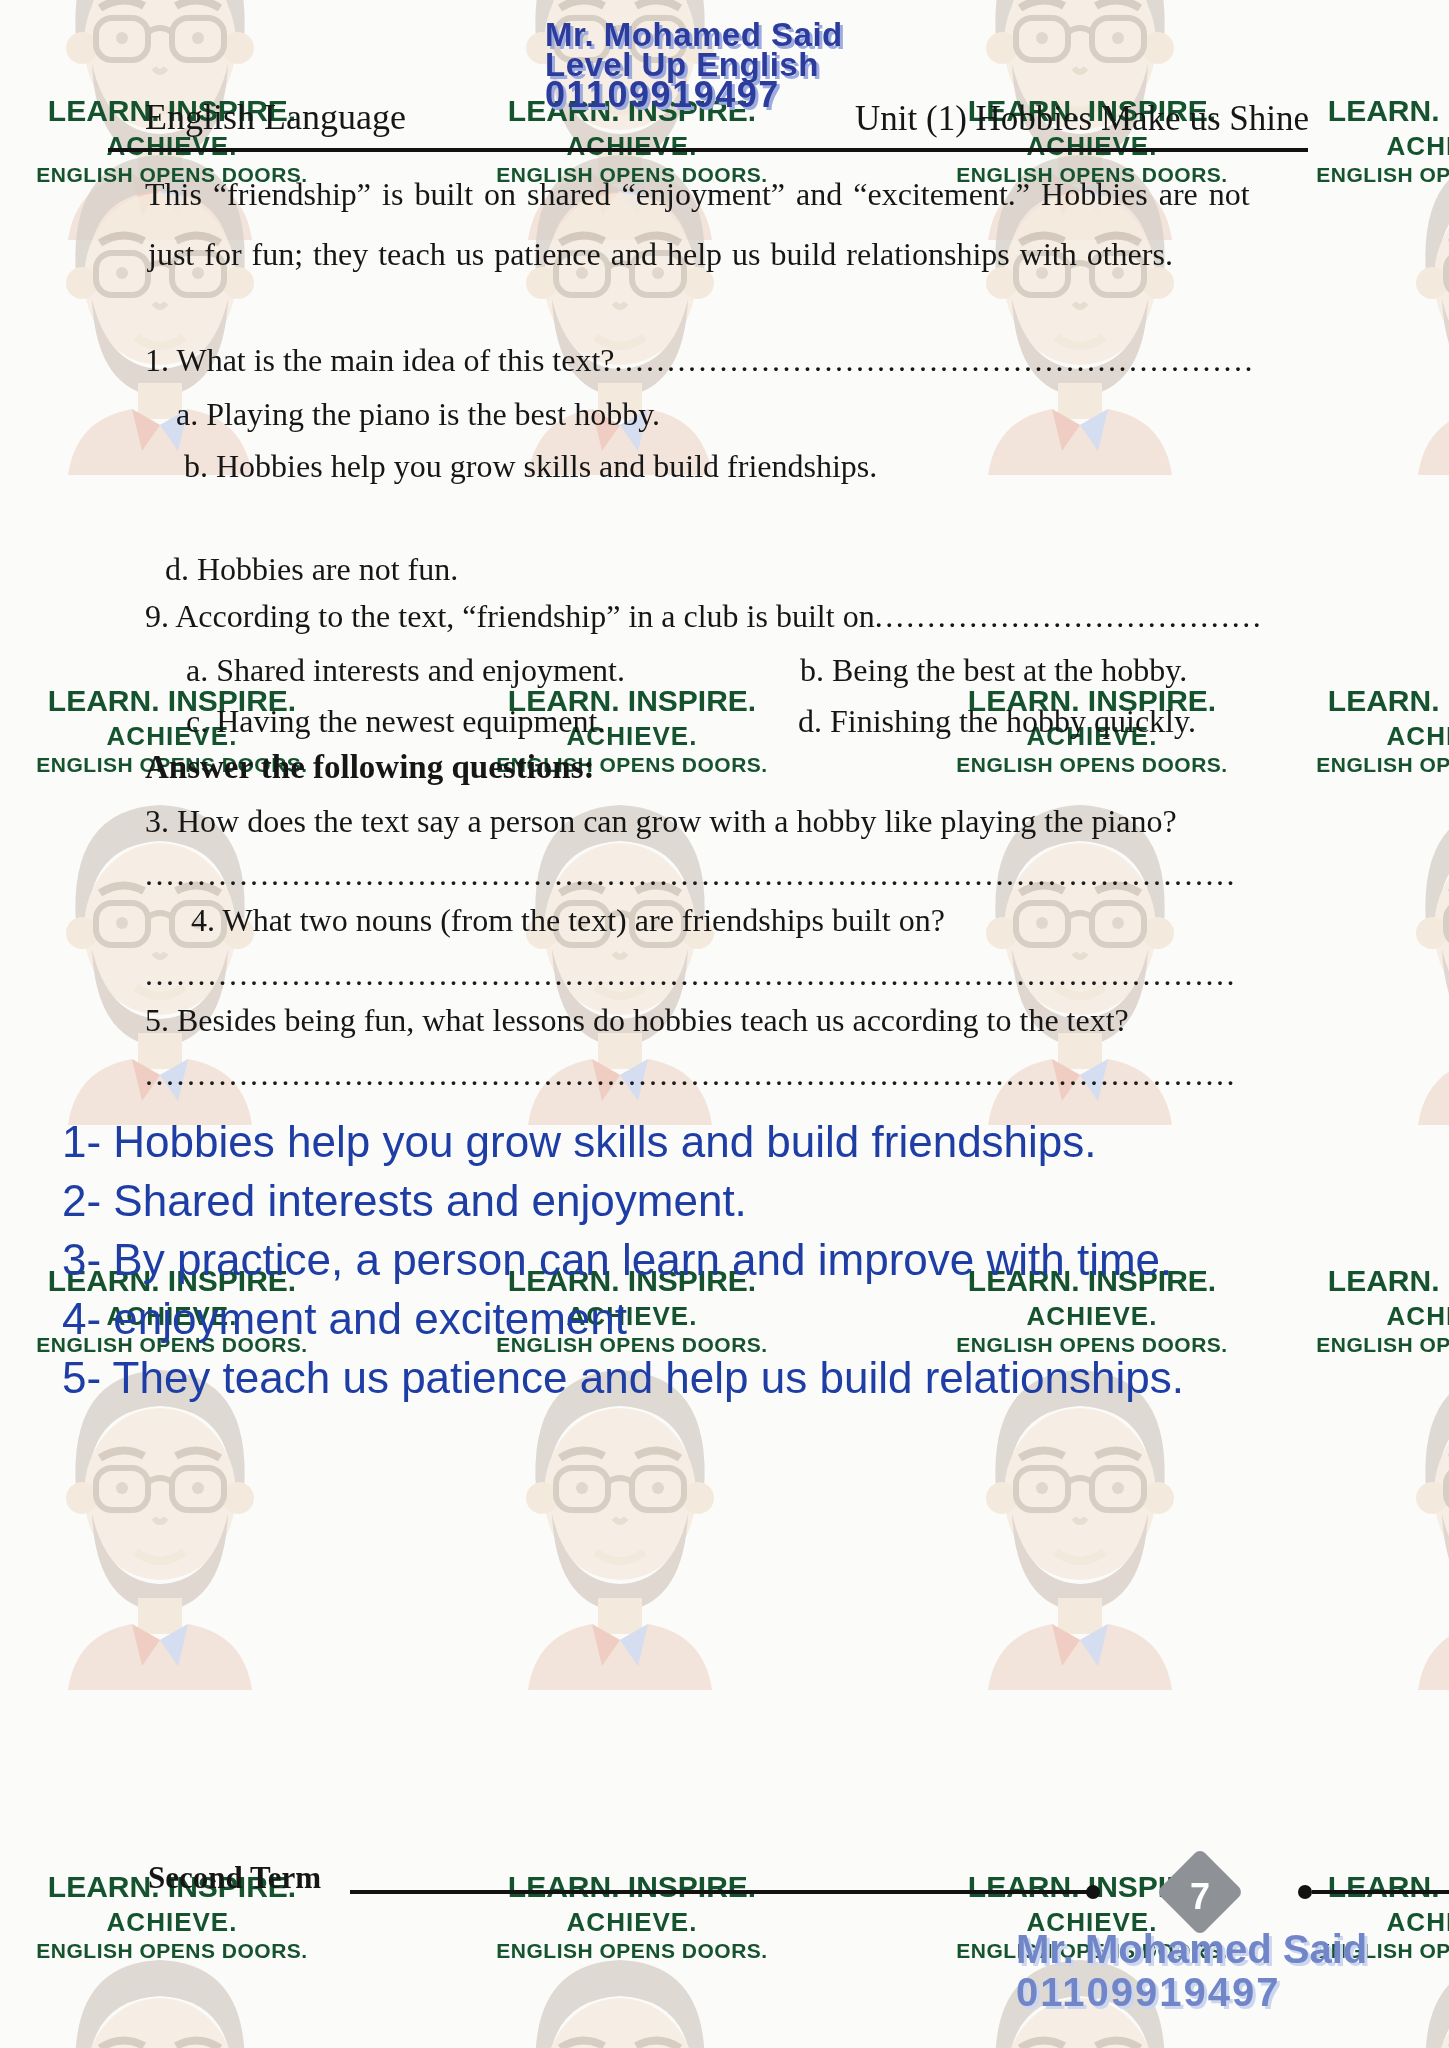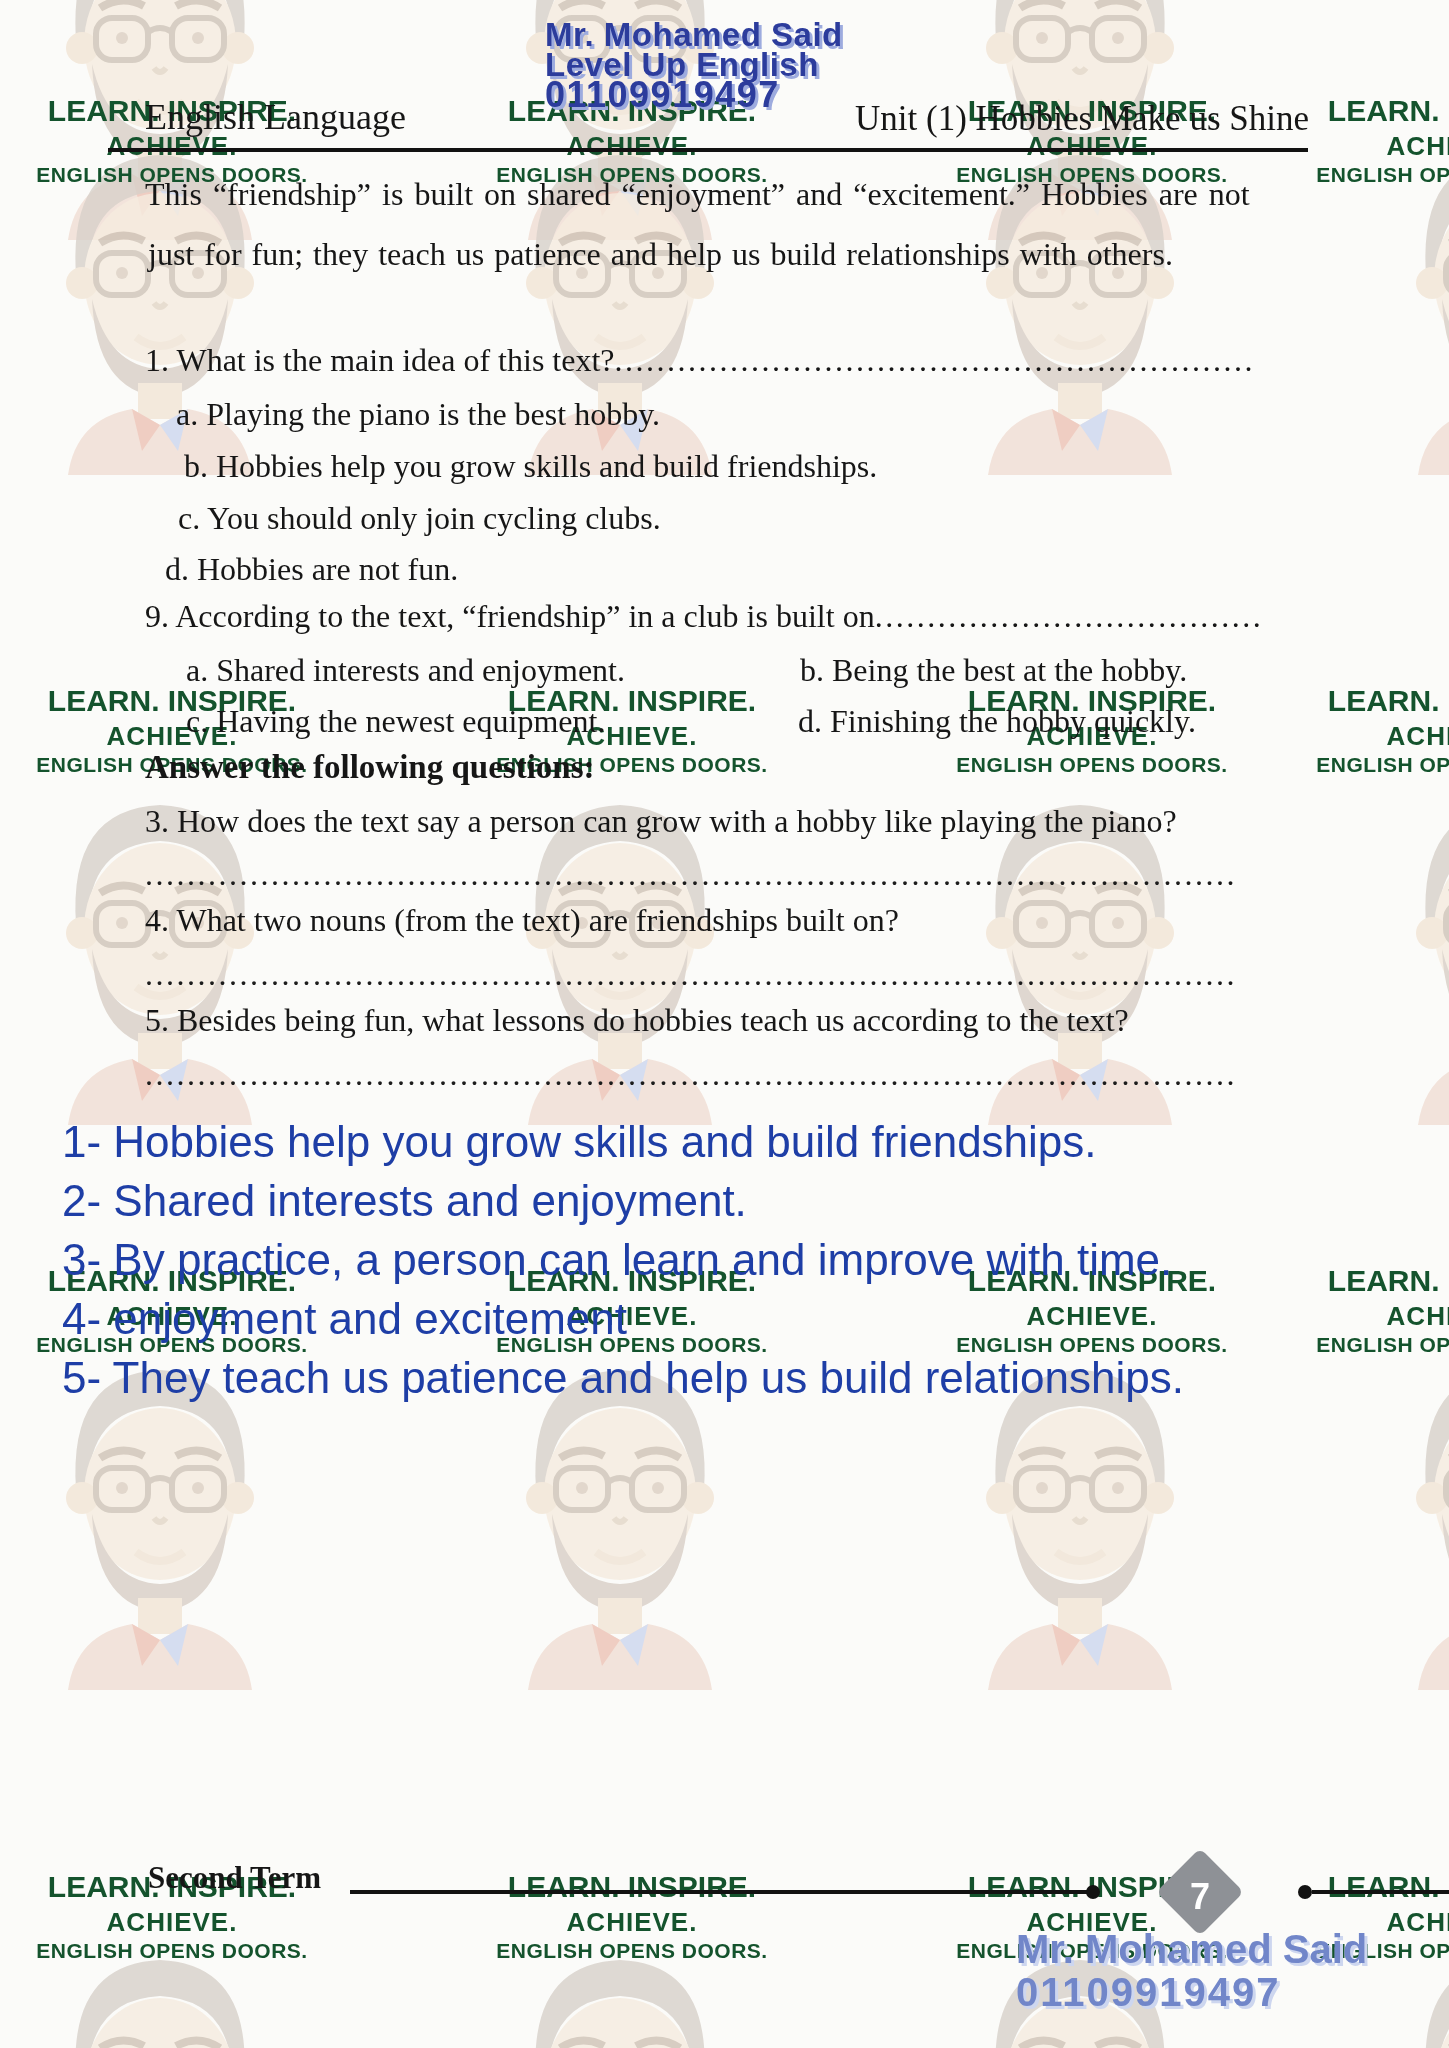--- a/index.html
+++ b/index.html
@@ -595,35 +595,34 @@
     <div class="abs hdr-unit nowrap">Unit (1) Hobbies Make us Shine</div>
     <div class="abs hdr-rule"></div>
 
     <div class="abs passage-l1 nowrap">This “friendship” is built on shared “enjoyment” and “excitement.” Hobbies are not</div>
     <div class="abs passage-l2 nowrap">just for fun; they teach us patience and help us build relationships with others.</div>
 
 
     <div class="abs qline nowrap clip" style="left:145px;top:342px;width:1110px;"><span>1. What is the main idea of this text?</span><span style="letter-spacing:2.5px;">..........................................................................................</span></div>
     <div class="abs qline nowrap" style="left:176px;top:396px;">a. Playing the piano is the best hobby.</div>
     <div class="abs qline nowrap" style="left:184px;top:448px;">b. Hobbies help you grow skills and build friendships.</div>
-    <div class="abs qline nowrap" style="left:178px;top:500px;">c. You should only join cycling clubs.</div>
     <div class="abs qline nowrap" style="left:165px;top:551px;">d. Hobbies are not fun.</div>
 
     <div class="abs qline nowrap clip" style="left:145px;top:598px;width:1118px;"><span>9. According to the text, “friendship” in a club is built on</span><span style="letter-spacing:2.5px;">..........................................................................................</span></div>
     <div class="abs qline nowrap" style="left:186px;top:652px;">a. Shared interests and enjoyment.</div>
     <div class="abs qline nowrap" style="left:800px;top:652px;">b. Being the best at the hobby.</div>
     <div class="abs qline nowrap" style="left:186px;top:703px;">c. Having the newest equipment.</div>
     <div class="abs qline nowrap" style="left:798px;top:703px;">d. Finishing the hobby quickly.</div>
 
     <div class="abs bold-heading nowrap" style="left:145px;top:749px;">Answer the following questions:</div>
 
     <div class="abs qline nowrap" style="left:145px;top:803px;">3. How does the text say a person can grow with a hobby like playing the piano?</div>
     <div class="abs dotline" style="left:145px;top:856px;">......................................................................................................................................................</div>
 
-    <div class="abs qline nowrap" style="left:145px;top:902px;">4. What two nouns (from the text) are friendships built on?</div>
+    <div class="abs qline nowrap" style="left:145px;top:902px;padding-left:46px;">4. What two nouns (from the text) are friendships built on?</div>
     <div class="abs dotline" style="left:145px;top:956px;">......................................................................................................................................................</div>
 
     <div class="abs qline nowrap" style="left:145px;top:1002px;">5. Besides being fun, what lessons do hobbies teach us according to the text?</div>
     <div class="abs dotline" style="left:145px;top:1056px;">......................................................................................................................................................</div>
 
     <div class="abs answers" id="answers-block" style="color: rgb(30, 62, 166);">
       <div class="nowrap">1- Hobbies help you grow skills and build friendships.</div>
       <div class="nowrap">2- Shared interests and enjoyment.</div>
       <div class="nowrap">3- By practice, a person can learn and improve with time.</div>
       <div class="nowrap">4- enjoyment and excitement</div>

